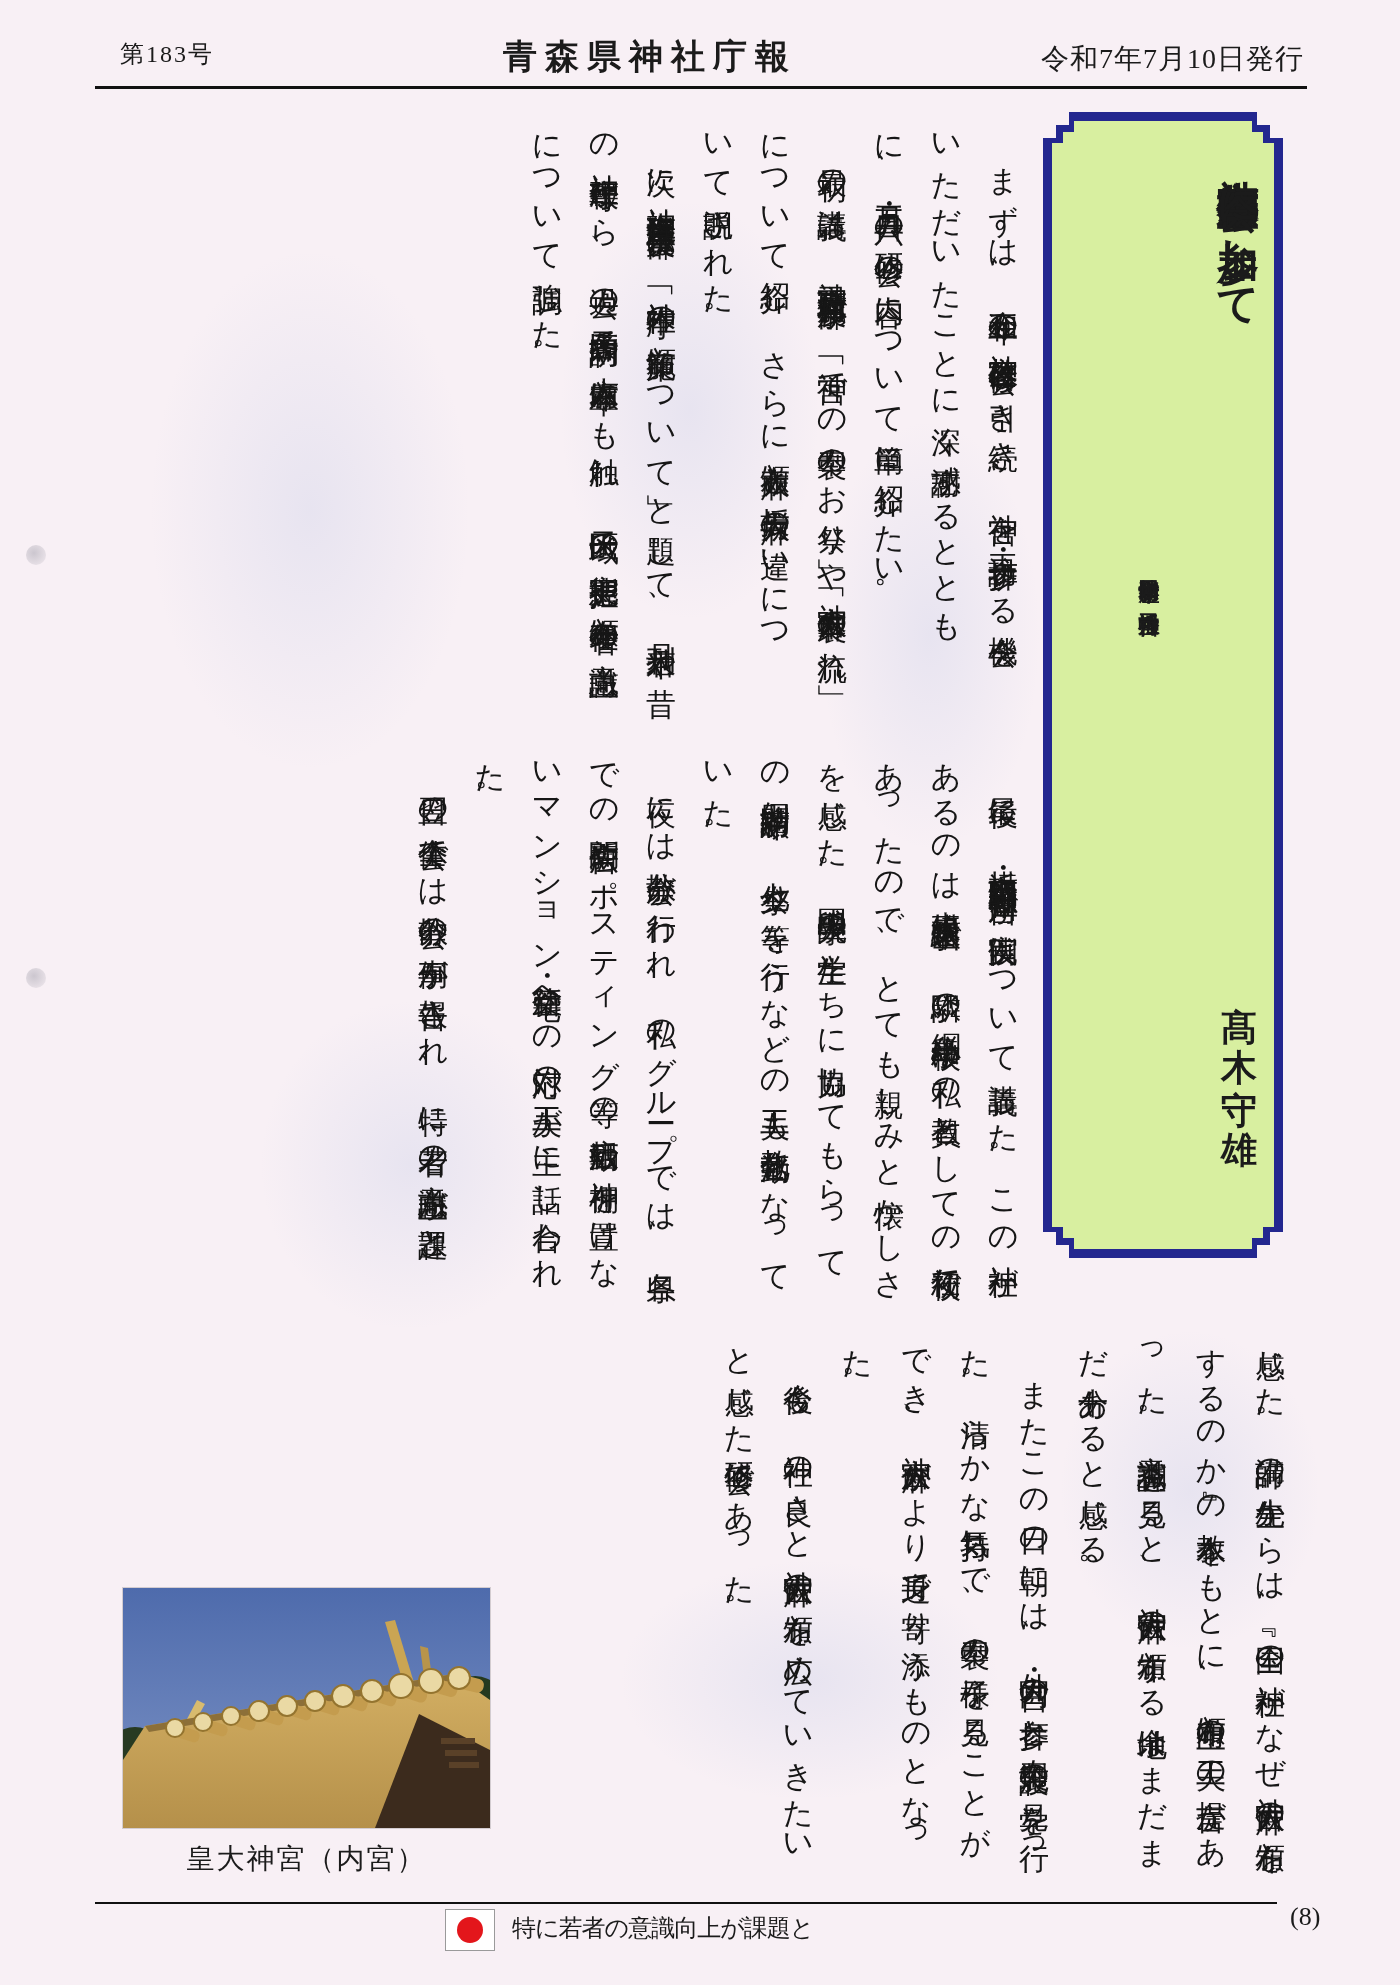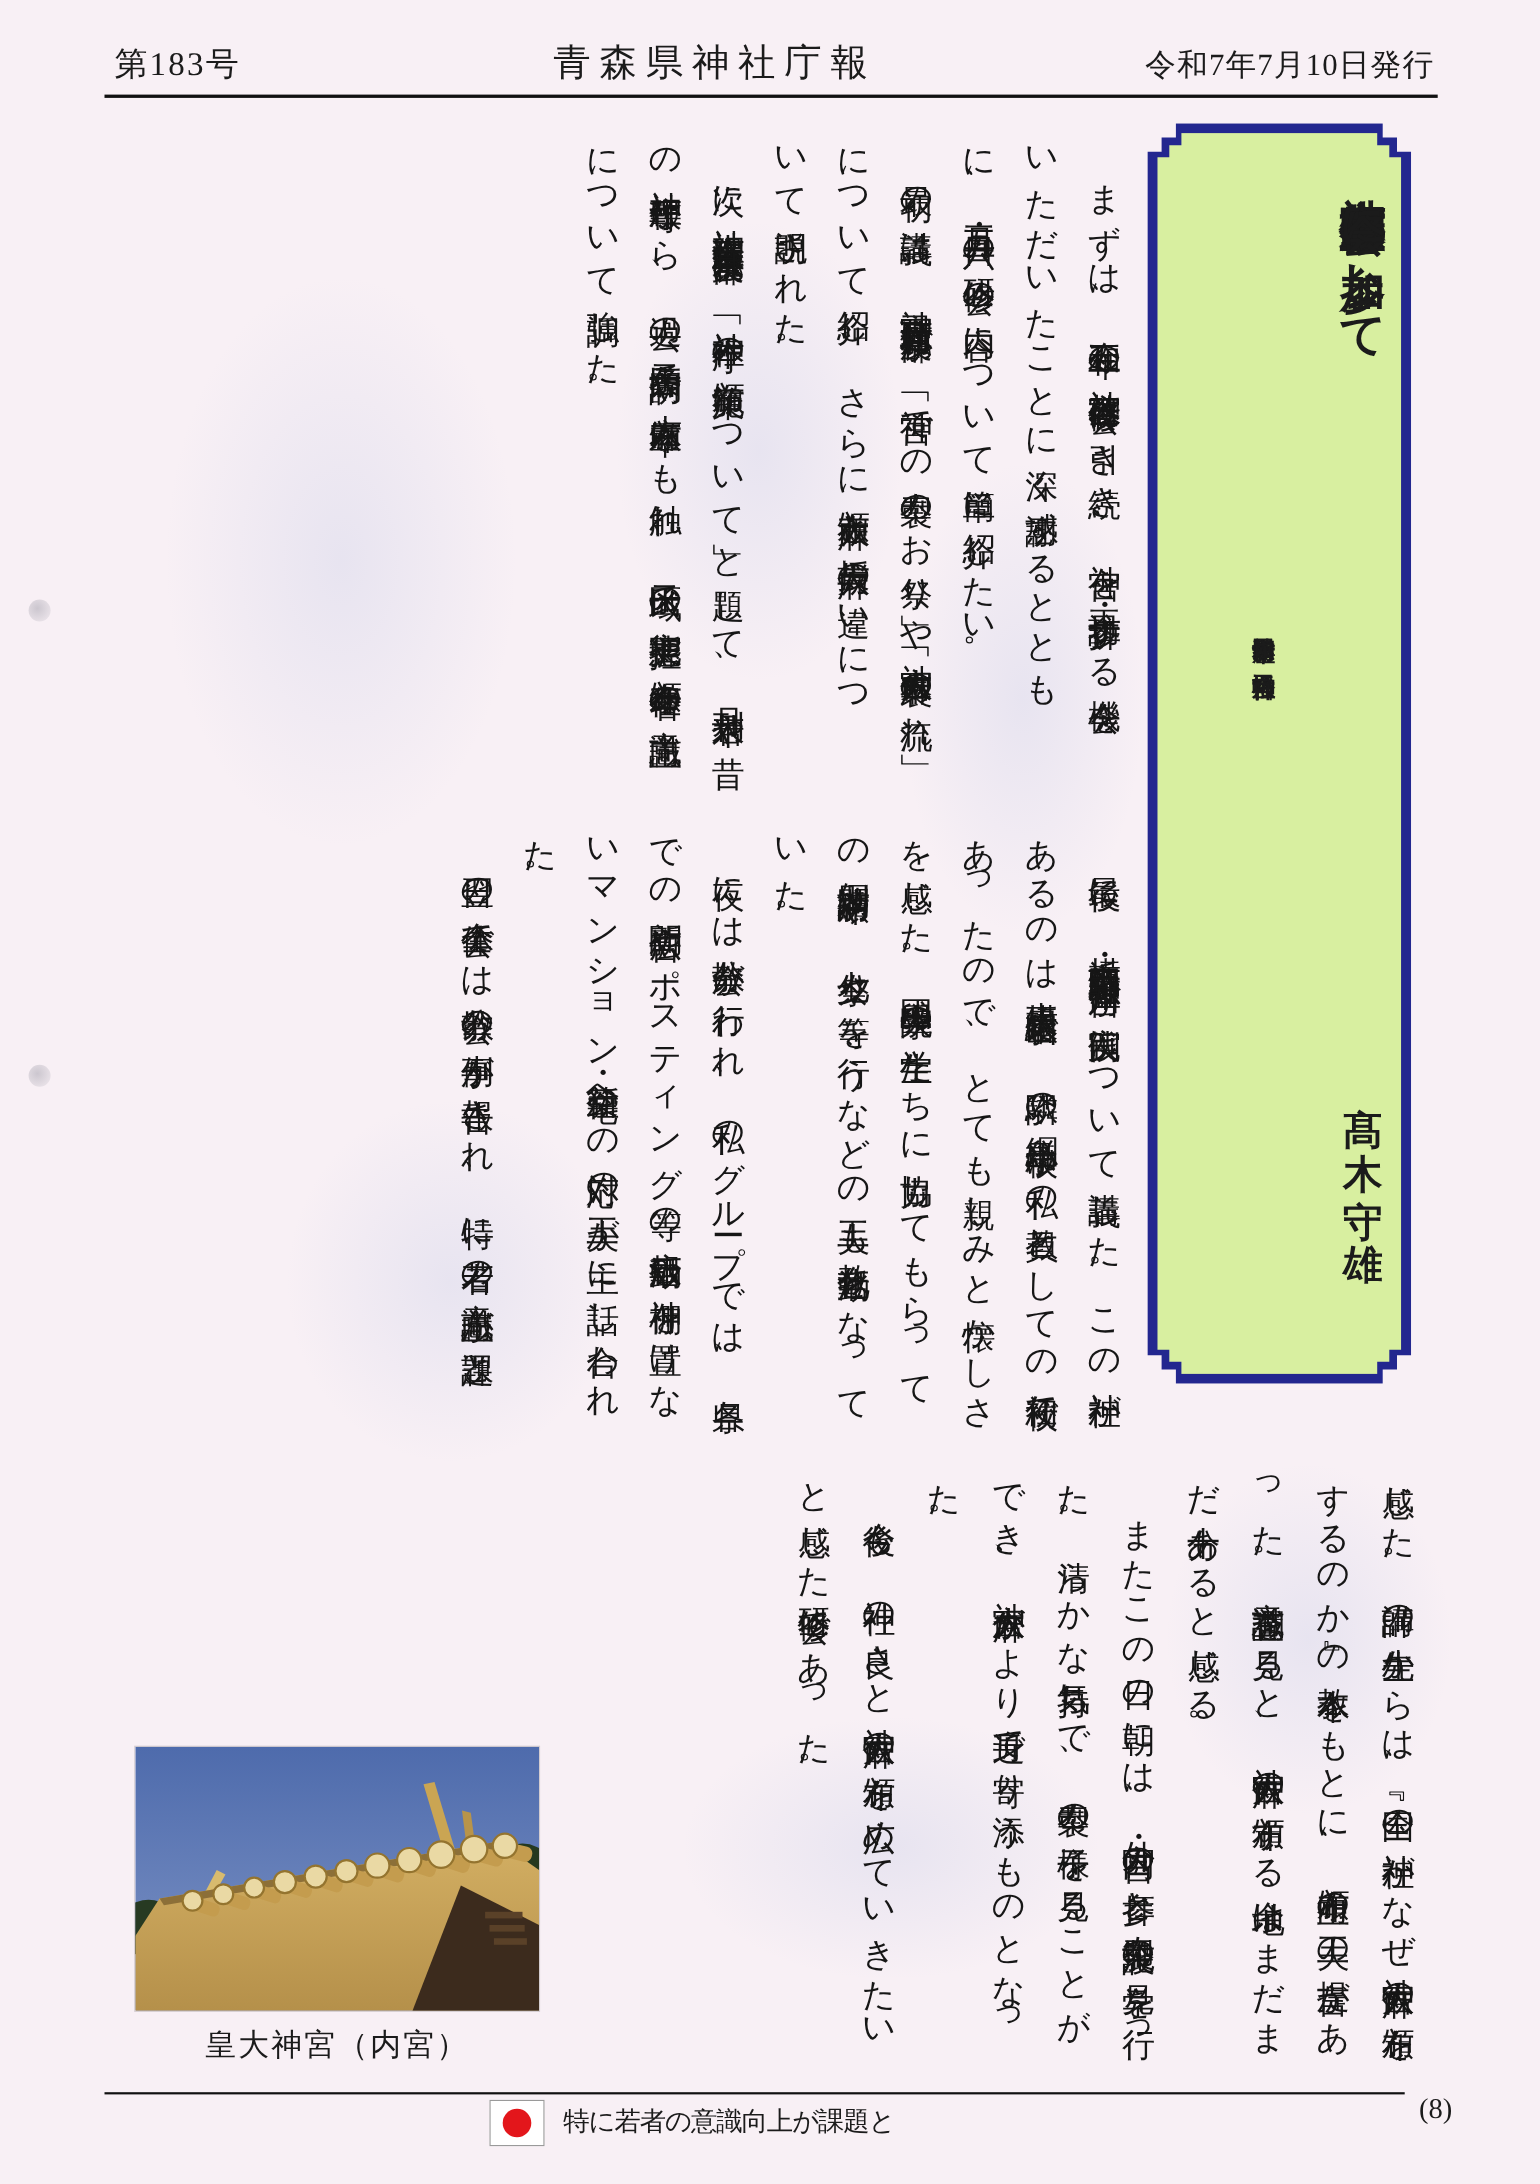--- a/index.html
+++ b/index.html
@@ -8,23 +8,23 @@
   .page{position:absolute;inset:0;}
 
   
   .ghost{position:absolute;pointer-events:none;border-radius:50%;
          background:radial-gradient(closest-side,rgba(145,165,215,.16),rgba(145,165,215,0));}
   
   .hole{position:absolute;width:20px;height:20px;border-radius:50%;
         background:radial-gradient(circle at 40% 40%,rgba(120,120,135,.35),rgba(120,120,135,.05));}
 
   
-  .hdr-issue{position:absolute;left:104px;top:38px;font-size:30px;letter-spacing:2px;}
+  .hdr-issue{position:absolute;left:120px;top:38px;font-size:24px;letter-spacing:2px;}
   .hdr-title{position:absolute;left:0;right:100px;top:34px;text-align:center;
-             font-size:34px;font-weight:normal;letter-spacing:8px;margin:0;}
+             font-size:34px;font-weight:bold;letter-spacing:8px;margin:0;}
   .hdr-date{position:absolute;right:96px;top:40px;font-size:28px;letter-spacing:1px;margin-left:44px;}
   .hdr-rule{position:absolute;left:95px;top:86px;width:1212px;height:3px;background:#111;}
 
   
   .tbox{position:absolute;left:1043px;top:112px;width:240px;height:1146px;}
   .tbox-frame{position:absolute;inset:0;background:#23278f;
     clip-path:polygon(0 26px,13px 26px,13px 13px,26px 13px,26px 0,
       calc(100% - 26px) 0,calc(100% - 26px) 13px,calc(100% - 13px) 13px,calc(100% - 13px) 26px,100% 26px,
       100% calc(100% - 26px),calc(100% - 13px) calc(100% - 26px),calc(100% - 13px) calc(100% - 13px),
       calc(100% - 26px) calc(100% - 13px),calc(100% - 26px) 100%,

